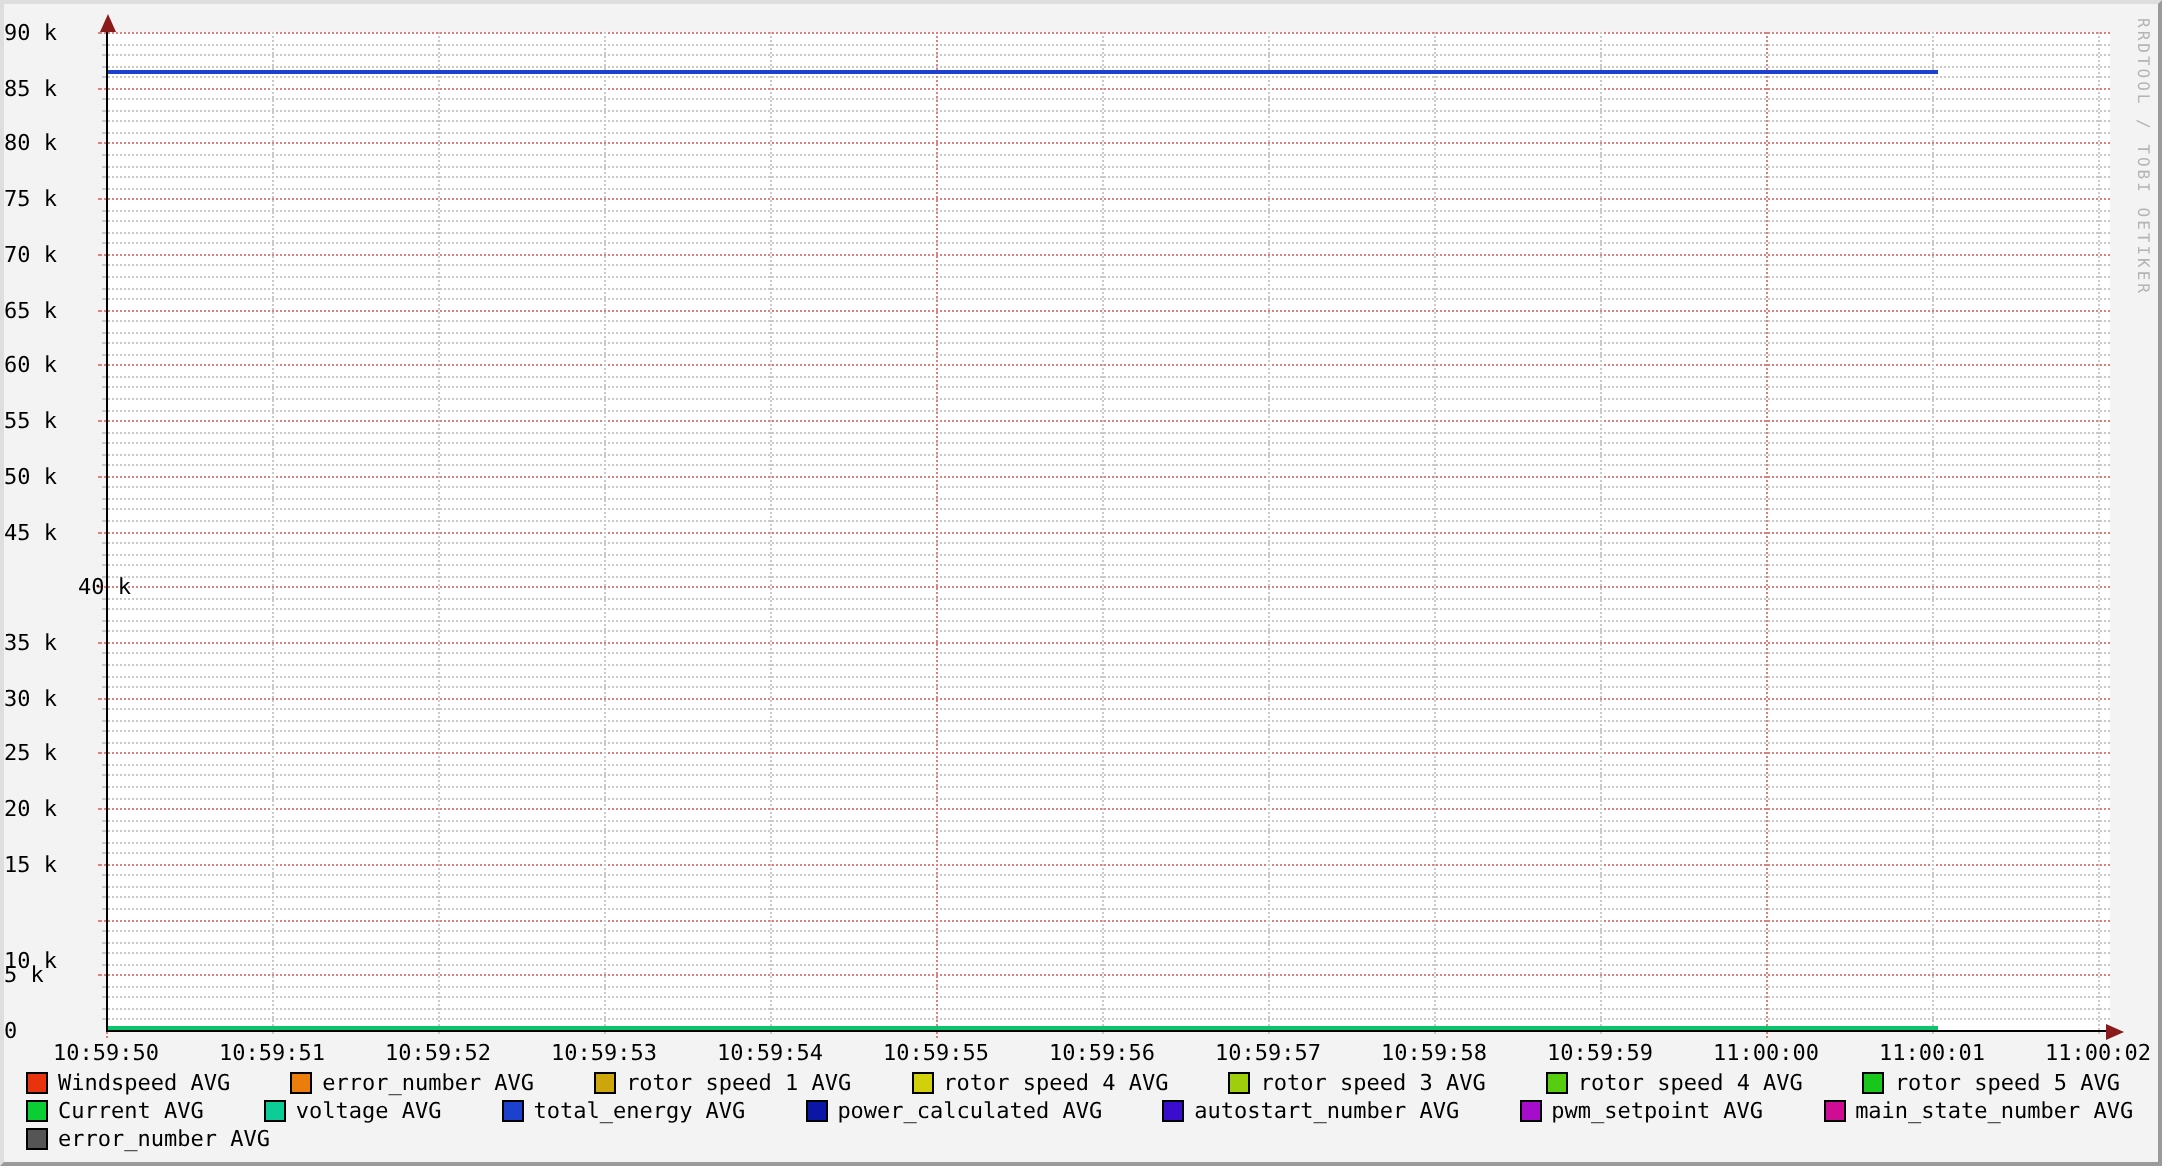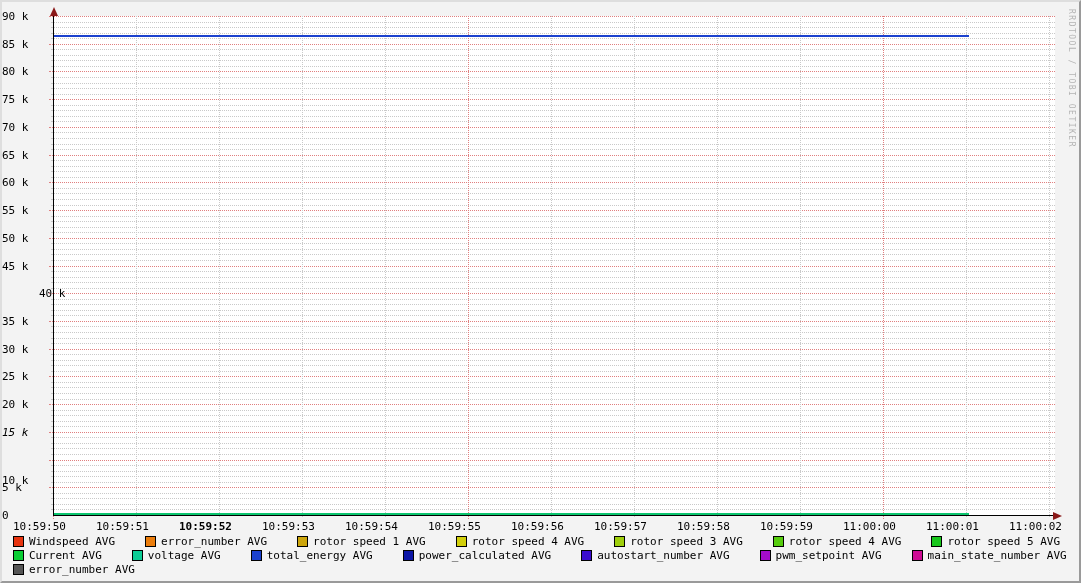--- a/index.html
+++ b/index.html
@@ -15,21 +15,21 @@
   .canvas{position:absolute;background:#ffffff;}
   .gridline-h{position:absolute;height:0;border-top:1px dotted #c9c9c9;}
   .gridline-h.major{border-top:1px dotted #e07f7f;}
   .gridline-v{position:absolute;width:0;border-left:1px dotted #c9c9c9;}
   .gridline-v.major{border-left:1px dotted #e07f7f;}
   .axis-y{position:absolute;width:1px;background:#000;}
   .axis-x{position:absolute;height:1px;background:#000;}
   .arrow-up{position:absolute;width:0;height:0;border-left:4px solid transparent;border-right:4px solid transparent;border-bottom:9px solid #8b1a1a;}
   .arrow-right{position:absolute;width:0;height:0;border-top:4px solid transparent;border-bottom:4px solid transparent;border-left:9px solid #8b1a1a;}
   .ylab{position:absolute;width:44px;text-align:left;font-size:11px;color:#000;line-height:13px;}
-  .xlab{position:absolute;width:80px;text-align:left;font-size:11px;color:#000;line-height:13px;}
+  .xlab{position:absolute;width:80px;text-align:center;font-size:11px;color:#000;line-height:13px;}
   .series-line{position:absolute;height:2px;}
   .watermark{
     position:absolute;top:7px;right:3px;
     writing-mode:vertical-rl;
     font-size:8px;letter-spacing:1.5px;
     color:#b4b4b4;white-space:nowrap;
   }
   .legend{position:absolute;left:11px;top:533px;display:flex;flex-direction:column;row-gap:1px;}
   .legend-row{display:flex;column-gap:30px;align-items:center;height:13px;}
   .legend-item{display:flex;align-items:center;font-size:11px;color:#000;white-space:nowrap;}
@@ -150,41 +150,41 @@
       <div class="series-line" style="left: 51px; width: 916px; top: 33px; background: rgb(27, 65, 206);"></div>
     </div>
   <div class="axis-y" id="axis-y" style="left: 51px; top: 10px; height: 504px;"></div>
   <div class="axis-x" id="axis-x" style="left: 51px; top: 513px; width: 1000px;"></div>
   <div class="arrow-up" id="arrow-up" style="left: 48px; top: 5px;"></div>
   <div class="arrow-right" id="arrow-right" style="left: 1051px; top: 510px;"></div>
   <div id="ylabel-layer">
       <div class="ylab" style="top: 507px; left: 0px;">0</div>
       <div class="ylab" style="top: 479px; left: 0px;">5 k</div>
       <div class="ylab" style="top: 472px; left: 0px;">10 k</div>
-      <div class="ylab" style="top: 424px; left: 0px; font-style: italic;">15 k</div>
+      <div class="ylab" style="top: 424px; left: 0px;">15 k</div>
       <div class="ylab" style="top: 396px; left: 0px;">20 k</div>
       <div class="ylab" style="top: 368px; left: 0px;">25 k</div>
       <div class="ylab" style="top: 341px; left: 0px;">30 k</div>
       <div class="ylab" style="top: 313px; left: 0px;">35 k</div>
       <div class="ylab" style="top: 285px; left: 0px; padding-left: 37px;">40 k</div>
       <div class="ylab" style="top: 258px; left: 0px;">45 k</div>
       <div class="ylab" style="top: 230px; left: 0px;">50 k</div>
       <div class="ylab" style="top: 202px; left: 0px;">55 k</div>
       <div class="ylab" style="top: 174px; left: 0px;">60 k</div>
       <div class="ylab" style="top: 147px; left: 0px;">65 k</div>
       <div class="ylab" style="top: 119px; left: 0px;">70 k</div>
       <div class="ylab" style="top: 91px; left: 0px;">75 k</div>
       <div class="ylab" style="top: 63px; left: 0px;">80 k</div>
       <div class="ylab" style="top: 36px; left: 0px;">85 k</div>
       <div class="ylab" style="top: 8px; left: 0px;">90 k</div>
     </div>
   <div id="xlabel-layer">
       <div class="xlab" style="left: 11px; top: 518px;">10:59:50</div>
       <div class="xlab" style="left: 94px; top: 518px;">10:59:51</div>
-      <div class="xlab" style="left: 177px; top: 518px; font-weight: bold;">10:59:52</div>
+      <div class="xlab" style="left: 177px; top: 518px;">10:59:52</div>
       <div class="xlab" style="left: 260px; top: 518px;">10:59:53</div>
       <div class="xlab" style="left: 343px; top: 518px;">10:59:54</div>
       <div class="xlab" style="left: 426px; top: 518px;">10:59:55</div>
       <div class="xlab" style="left: 509px; top: 518px;">10:59:56</div>
       <div class="xlab" style="left: 592px; top: 518px;">10:59:57</div>
       <div class="xlab" style="left: 675px; top: 518px;">10:59:58</div>
       <div class="xlab" style="left: 758px; top: 518px;">10:59:59</div>
       <div class="xlab" style="left: 841px; top: 518px;">11:00:00</div>
       <div class="xlab" style="left: 924px; top: 518px;">11:00:01</div>
       <div class="xlab" style="left: 1007px; top: 518px;">11:00:02</div>

